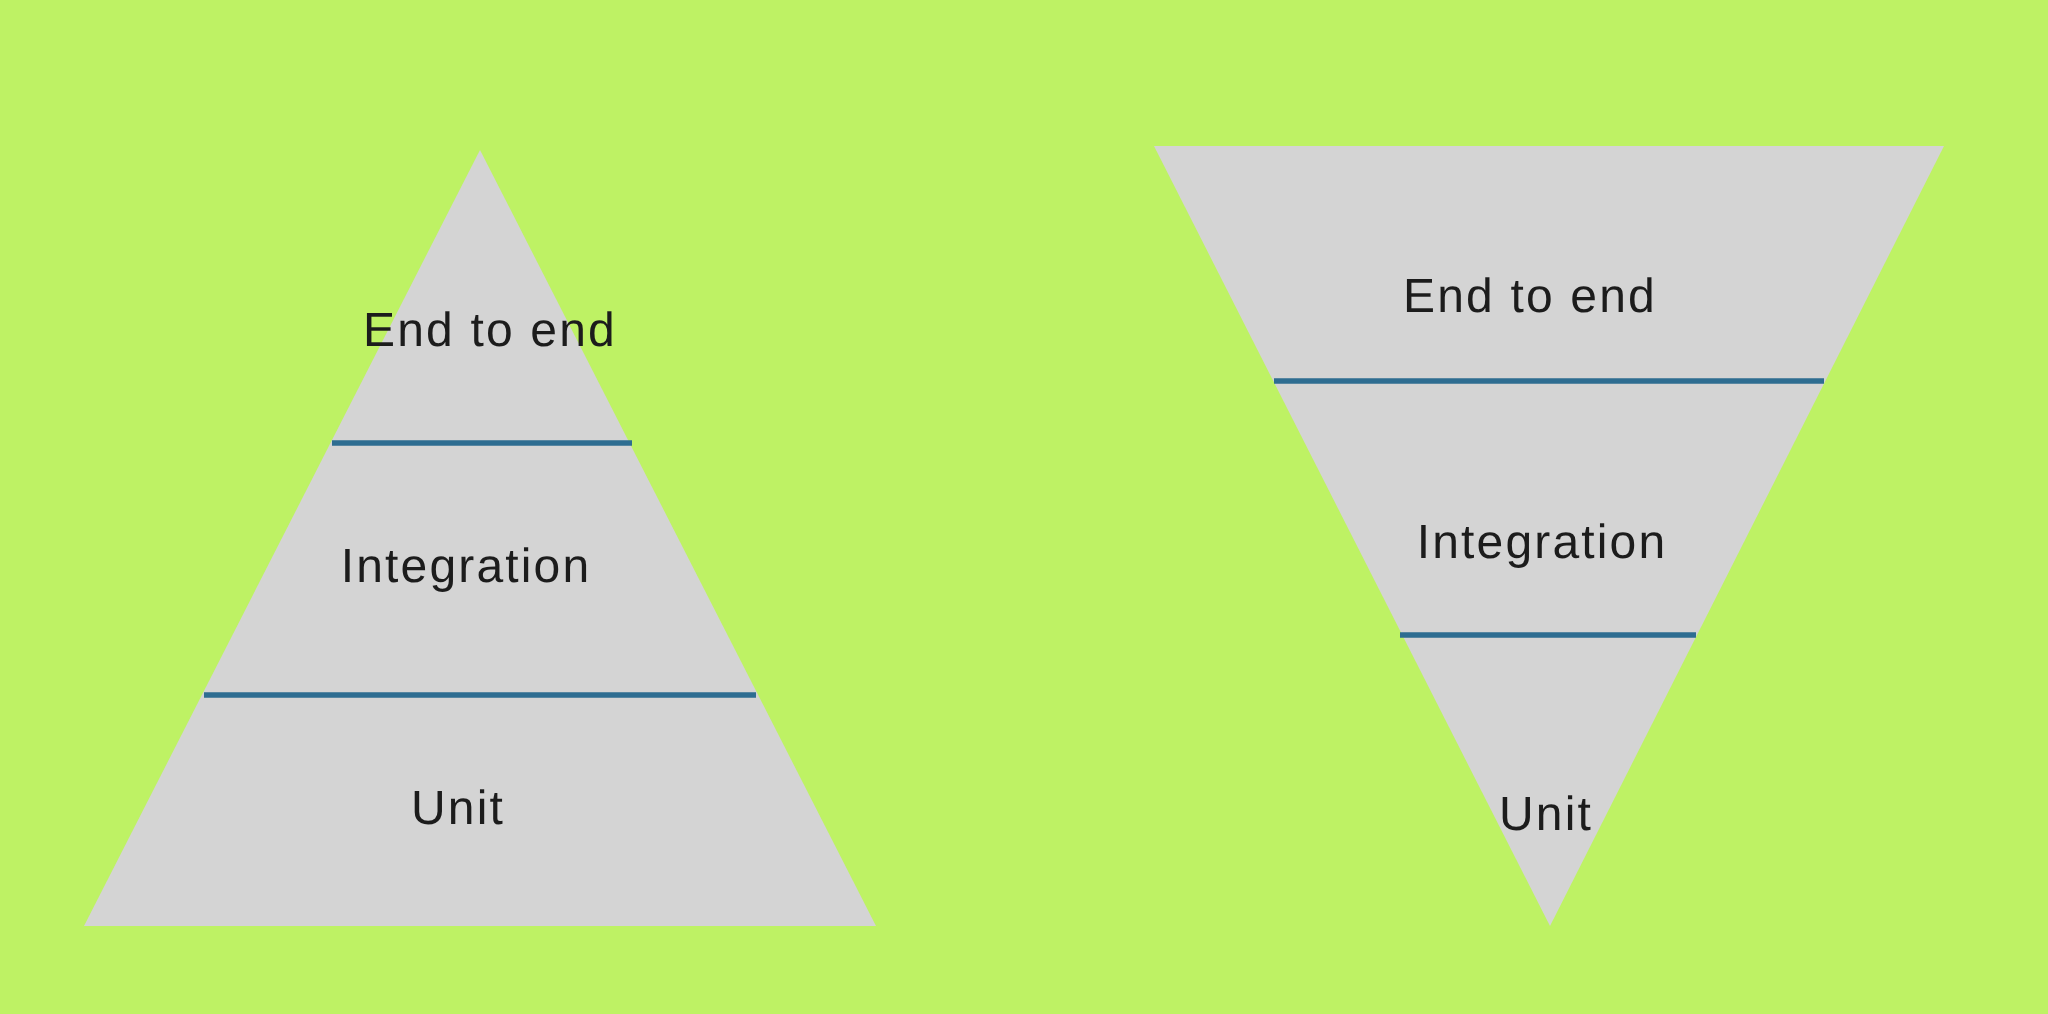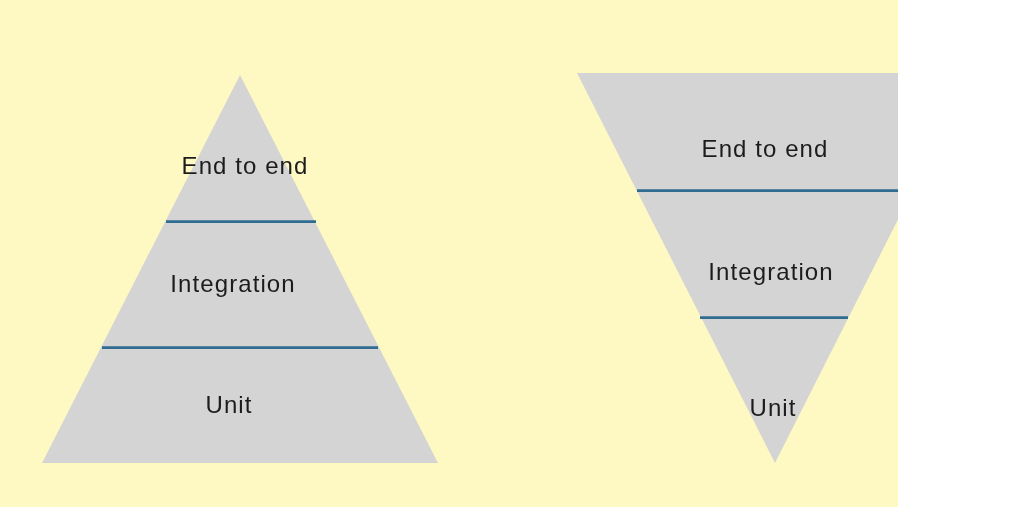--- a/index.html
+++ b/index.html
@@ -2,23 +2,23 @@
 <html><head>
 <meta charset="utf-8">
 <style>
   html, body {
     margin: 0;
     padding: 0;
     background: #ffffff;
   }
   .canvas {
     position: relative;
-    width: 898px;
+    width: 1024px;
     height: 507px;
-    background: #fef9c3;
+    background: #bef264;
     overflow: hidden;
     font-family: "Liberation Sans", "DejaVu Sans", sans-serif;
   }
   .diagram-svg {
     position: absolute;
     left: 0;
     top: 0;
     width: 1024px;
     height: 507px;
     display: block;

